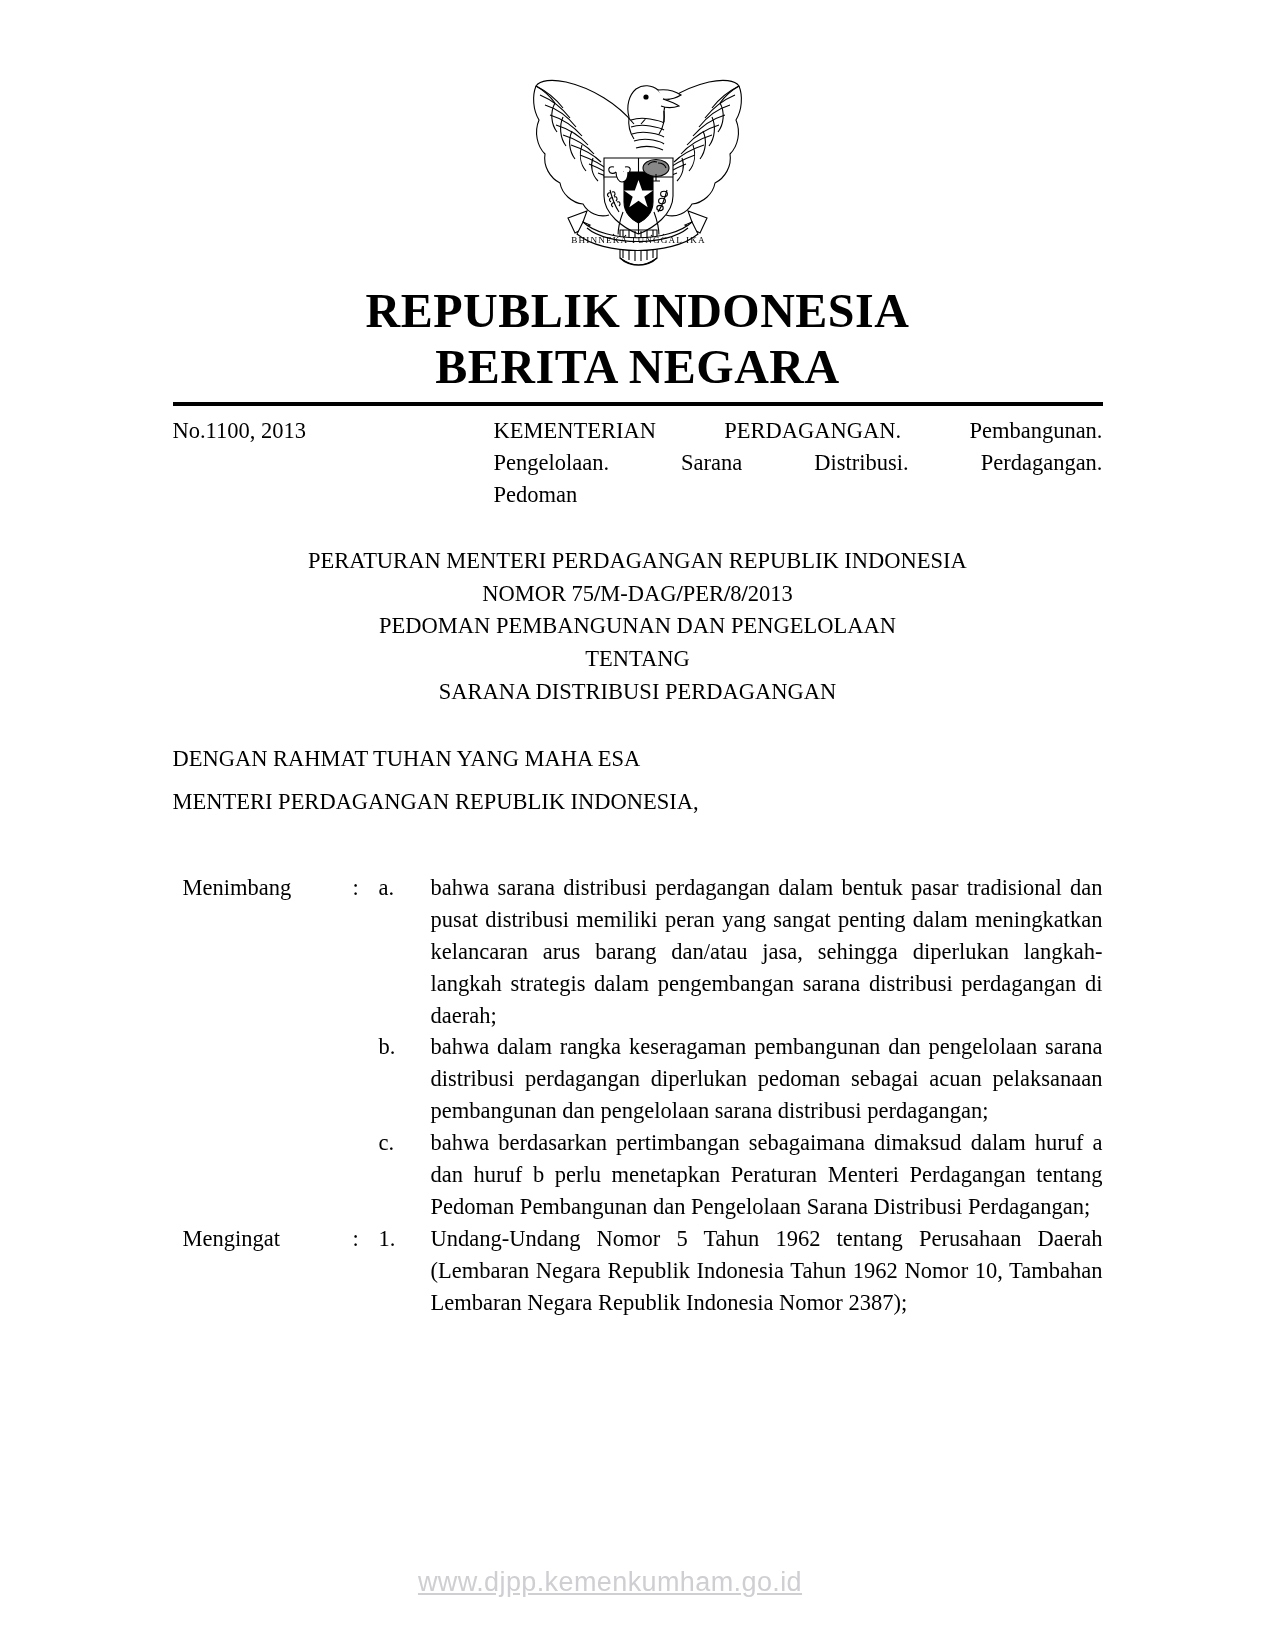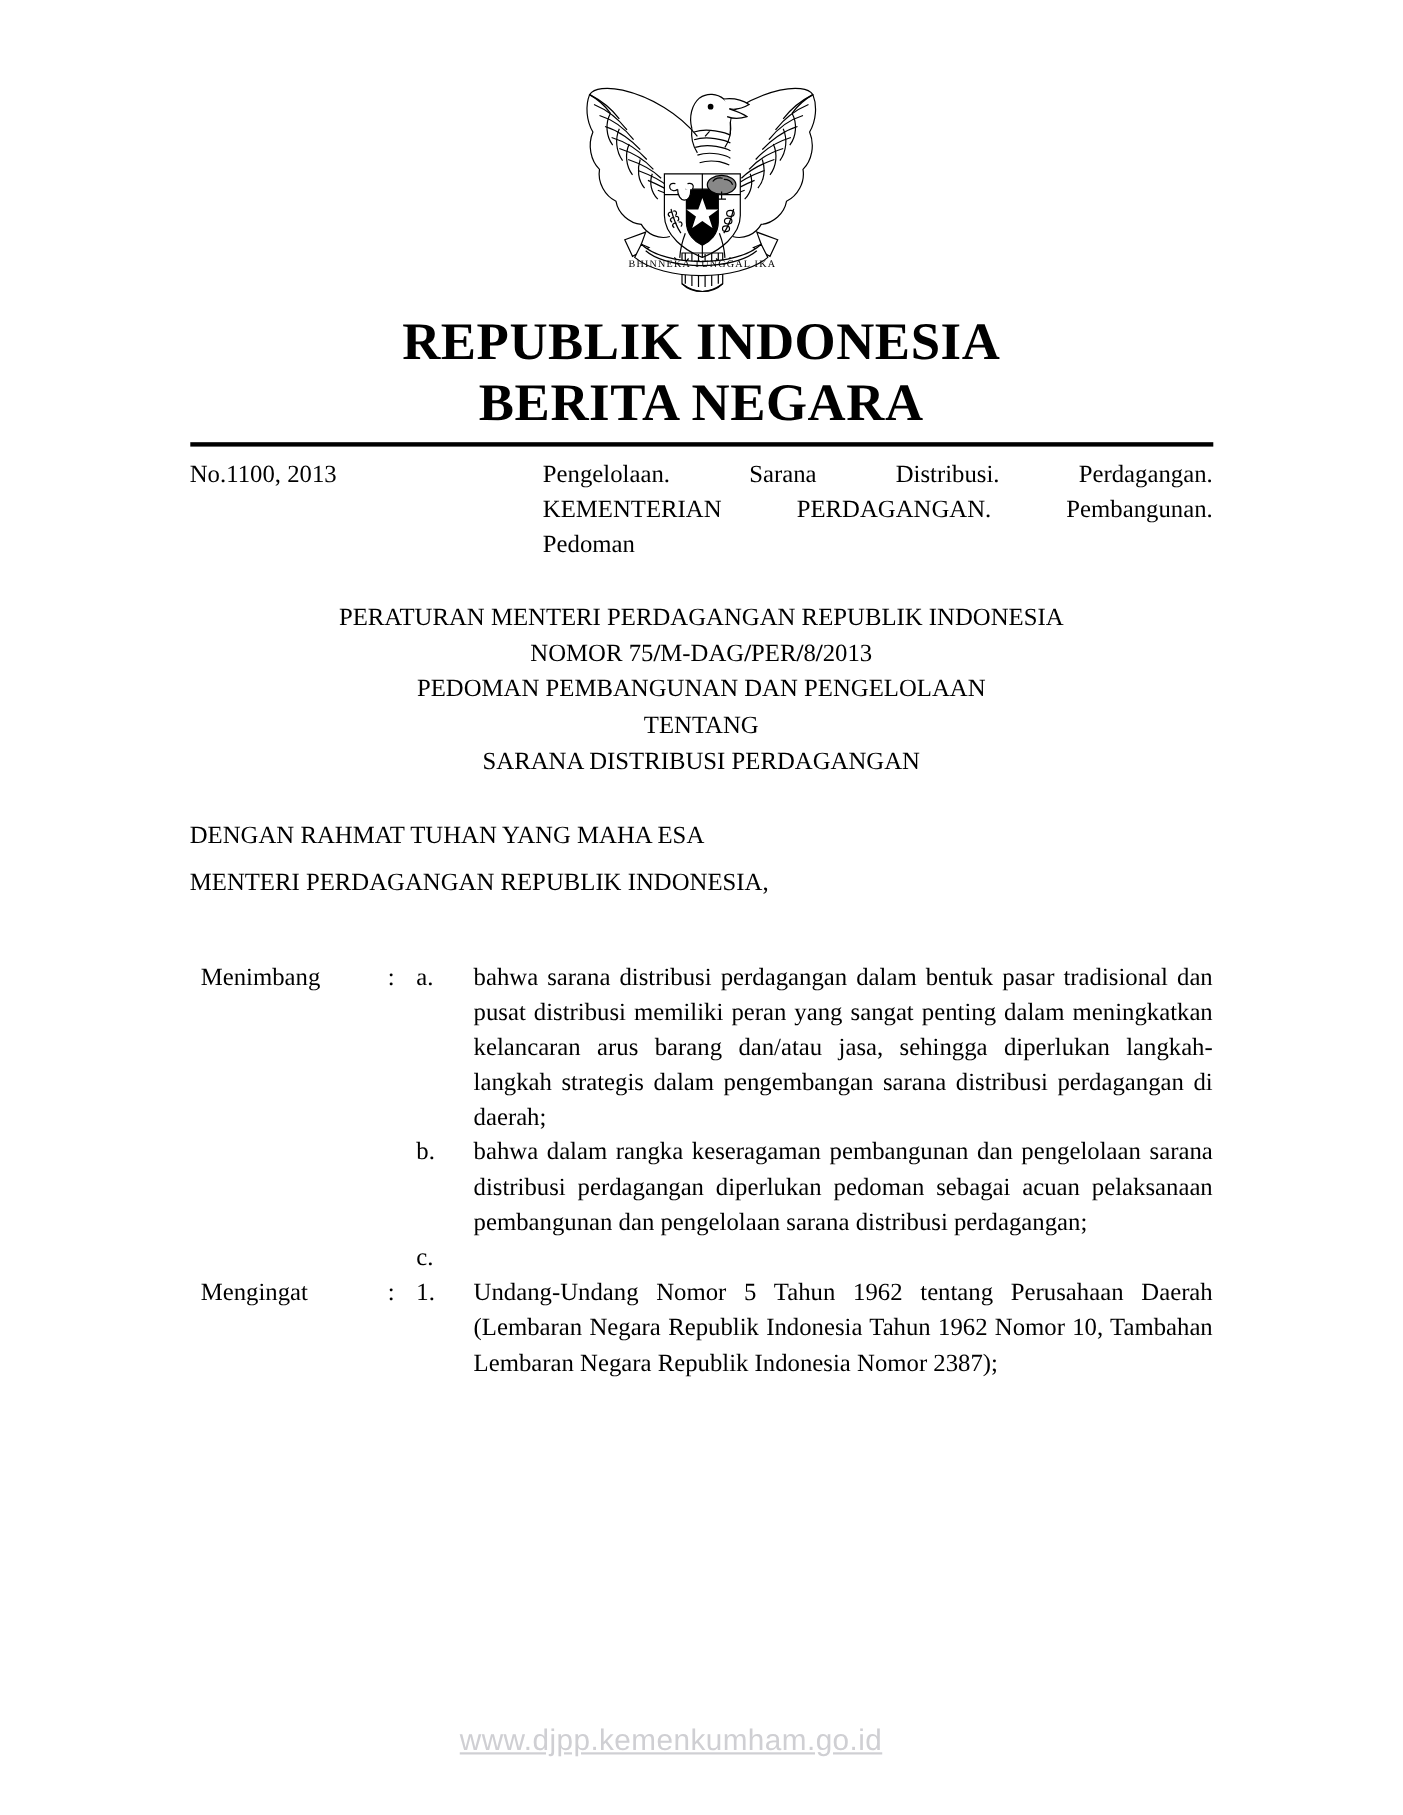--- a/index.html
+++ b/index.html
@@ -274,22 +274,22 @@
   <div class="masthead">
     <div class="masthead-line">REPUBLIK INDONESIA</div>
     <div class="masthead-line">BERITA NEGARA</div>
   </div>
 
   <div class="rule"></div>
 
   <div class="meta-row">
     <div class="meta-no">No.1100, 2013</div>
     <div class="meta-keywords">
+      <span class="jline">KEMENTERIAN PERDAGANGAN. Pembangunan.</span>
       <span class="jline">Pengelolaan. Sarana Distribusi. Perdagangan.</span>
-      <span class="jline">KEMENTERIAN PERDAGANGAN. Pembangunan.</span>
       <span class="lastline">Pedoman</span>
     </div>
   </div>
 
   <div class="title-block">
     <span class="tline">PERATURAN MENTERI PERDAGANGAN REPUBLIK INDONESIA</span>
     <span class="tline"><span>NOMOR 75</span><span class="slash">/</span><span>M-DAG</span><span class="slash">/</span><span>PER</span><span class="slash">/</span><span>8</span><span class="slash">/</span><span>2013</span></span>
     <span class="tline">PEDOMAN PEMBANGUNAN DAN PENGELOLAAN</span>
     <span class="tline">TENTANG</span>
     <span class="tline">SARANA DISTRIBUSI PERDAGANGAN</span>
@@ -313,20 +313,21 @@
       <div class="clause-label"></div>
       <div class="clause-colon"></div>
       <div class="clause-marker">b.</div>
       <div class="clause-text j">bahwa dalam rangka keseragaman pembangunan dan pengelolaan sarana distribusi perdagangan diperlukan pedoman sebagai acuan pelaksanaan pembangunan dan pengelolaan sarana distribusi perdagangan;</div>
     </div>
 
     <div class="clause-row">
       <div class="clause-label"></div>
       <div class="clause-colon"></div>
       <div class="clause-marker">c.</div>
+      <div class="clause-text j">bahwa berdasarkan pertimbangan sebagaimana dimaksud dalam huruf a dan huruf b perlu menetapkan Peraturan Menteri Perdagangan tentang Pedoman Pembangunan dan Pengelolaan Sarana Distribusi Perdagangan;</div>
     </div>
 
     <div class="clause-row">
       <div class="clause-label">Mengingat</div>
       <div class="clause-colon">:</div>
       <div class="clause-marker">1.</div>
       <div class="clause-text j">Undang-Undang Nomor 5 Tahun 1962 tentang Perusahaan Daerah (Lembaran Negara Republik Indonesia Tahun 1962 Nomor 10, Tambahan Lembaran Negara Republik Indonesia Nomor 2387);</div>
     </div>
 
   </div>

